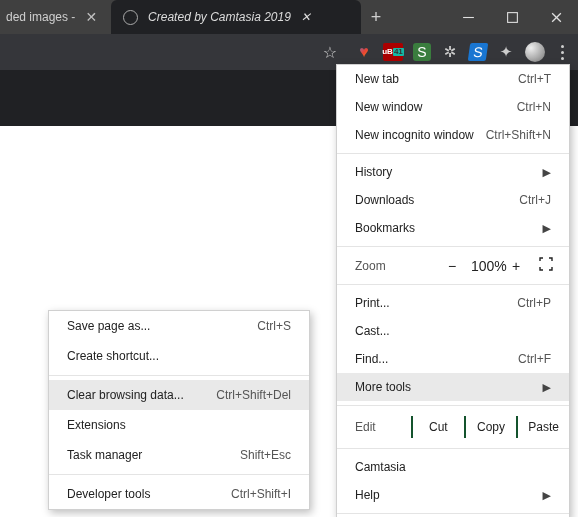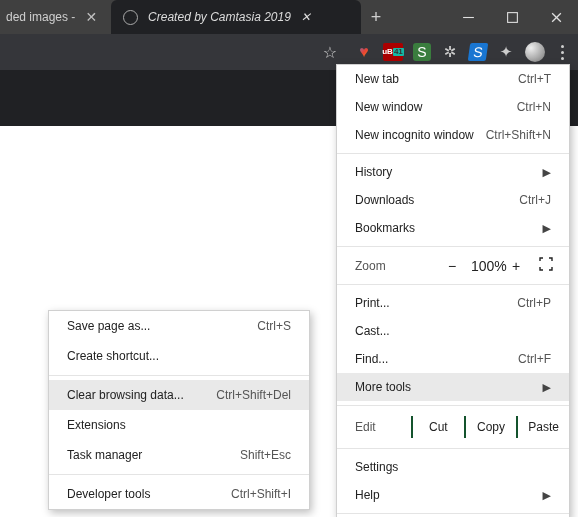--- a/index.html
+++ b/index.html
@@ -164,21 +164,21 @@
   </div>
   <div class="sep"></div>
   <div class="edit-row">
     <span class="elabel">Edit</span>
     <span class="ecell">Cut</span>
     <span class="ecell">Copy</span>
     <span class="ecell">Paste</span>
   </div>
   <div class="sep"></div>
   <div class="mi">
-    <span class="lbl">Settings</span>
+    <span class="lbl">Camtasia</span>
   </div>
   <div class="mi">
     <span class="lbl">Help</span>
     <span class="arrow">▶</span>
   </div>
   <div class="sep"></div>
 
 </div>
 
 <div class="menu sub-menu">

